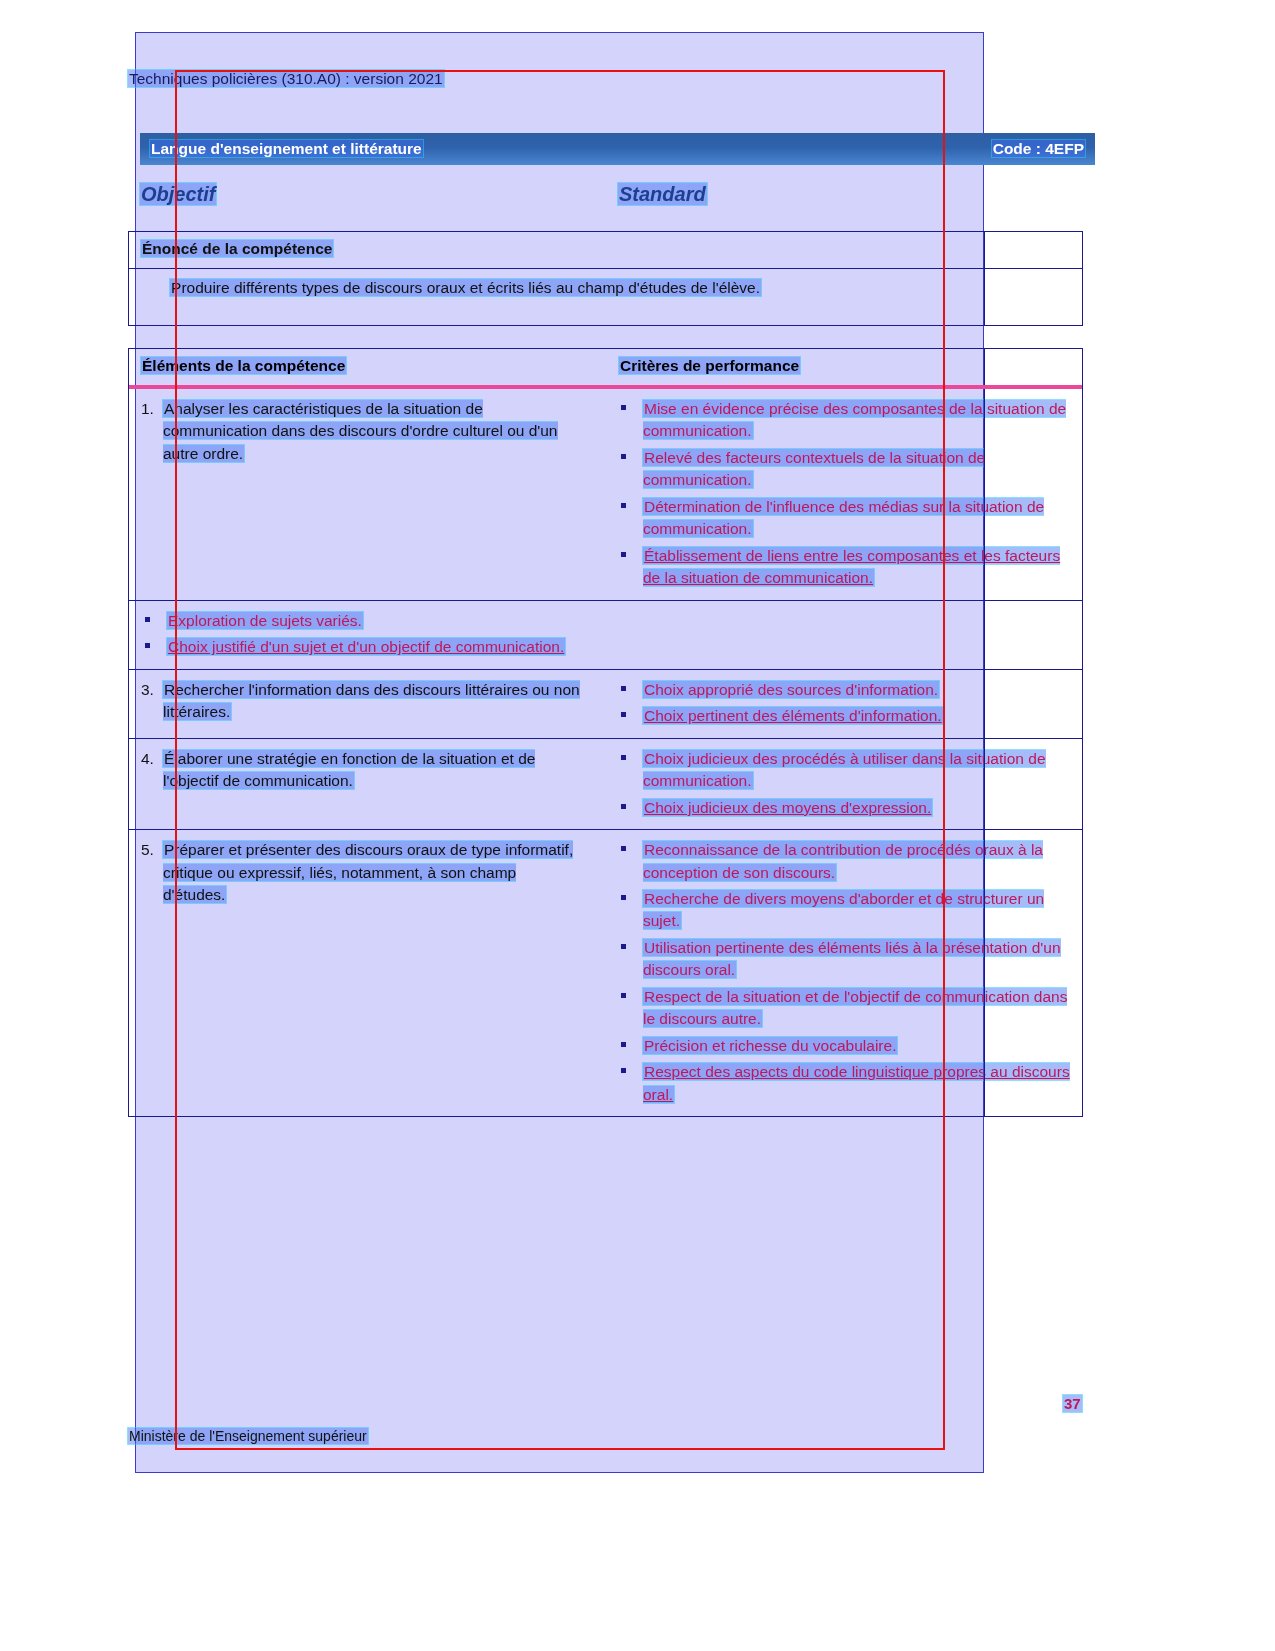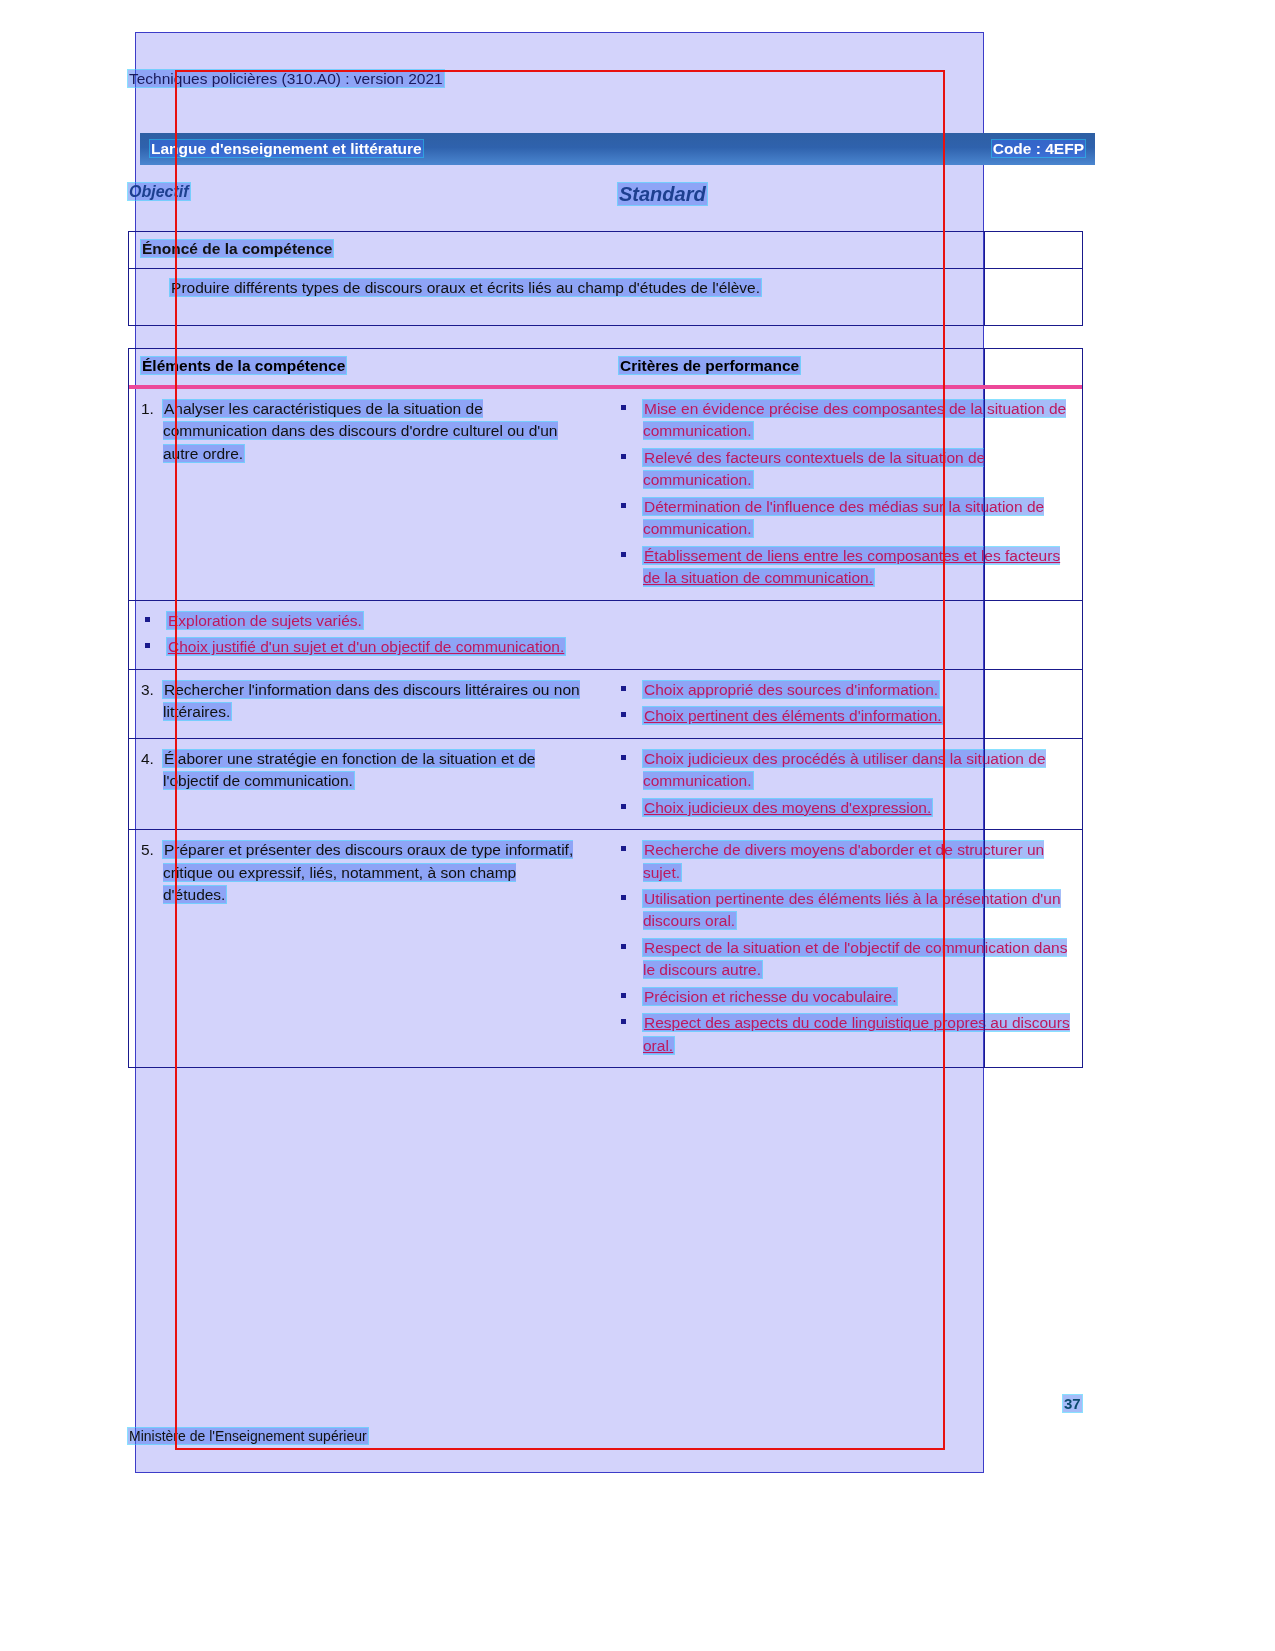--- a/index.html
+++ b/index.html
@@ -95,23 +95,23 @@
 
   .cols-title {
     position: absolute;
     left: 128px;
     top: 183px;
     width: 955px;
     height: 26px;
   }
   .cols-title .obj {
     position: absolute;
-    left: 0;
+    left: 12px;
     top: 0;
-    font-size: 16px;
+    font-size: 20px;
     font-style: italic;
     font-weight: bold;
     color: #1d3f8f;
     border-radius: 7px;
   }
   .cols-title .std {
     position: absolute;
     left: 490px;
     top: 0;
     font-size: 20px;
@@ -260,21 +260,21 @@
     top: 1428px;
     font-size: 14px;
     color: #111;
   }
   .footer-page {
     position: absolute;
     left: 1063px;
     top: 1395px;
     font-size: 15px;
     font-weight: bold;
-    color: #0c4a6e;
+    color: #be185d;
   }
 </style>
 </head>
 <body>
 
 <div id="page">
 
   <div class="page-selection"></div>
 
   <div class="content">
@@ -377,20 +377,21 @@
         </div>
         <div class="vline-right"></div>
       </div>
 
       <div class="erow">
         <div class="left-cell">
           <span class="num">5.</span><span class="etext"><span class="hl">Préparer et présenter des discours oraux de type informatif, critique ou expressif, liés, notamment, à son champ d'études.</span></span>
         </div>
         <div class="right-cell">
           <ul class="crit">
+            <li><span class="bullet"></span><span class="hl">Reconnaissance de la contribution de procédés oraux à la conception de son discours.</span></li>
             <li><span class="bullet"></span><span class="hl">Recherche de divers moyens d'aborder et de structurer un sujet.</span></li>
             <li><span class="bullet"></span><span class="hl">Utilisation pertinente des éléments liés à la présentation d'un discours oral.</span></li>
             <li><span class="bullet"></span><span class="hl">Respect de la situation et de l'objectif de communication dans le discours autre.</span></li>
             <li><span class="bullet"></span><span class="hl">Précision et richesse du vocabulaire.</span></li>
             <li><span class="bullet"></span><span class="hl">Respect des aspects du code linguistique propres au discours oral.</span></li>
           </ul>
         </div>
         <div class="vline-right"></div>
       </div>
     </div>

